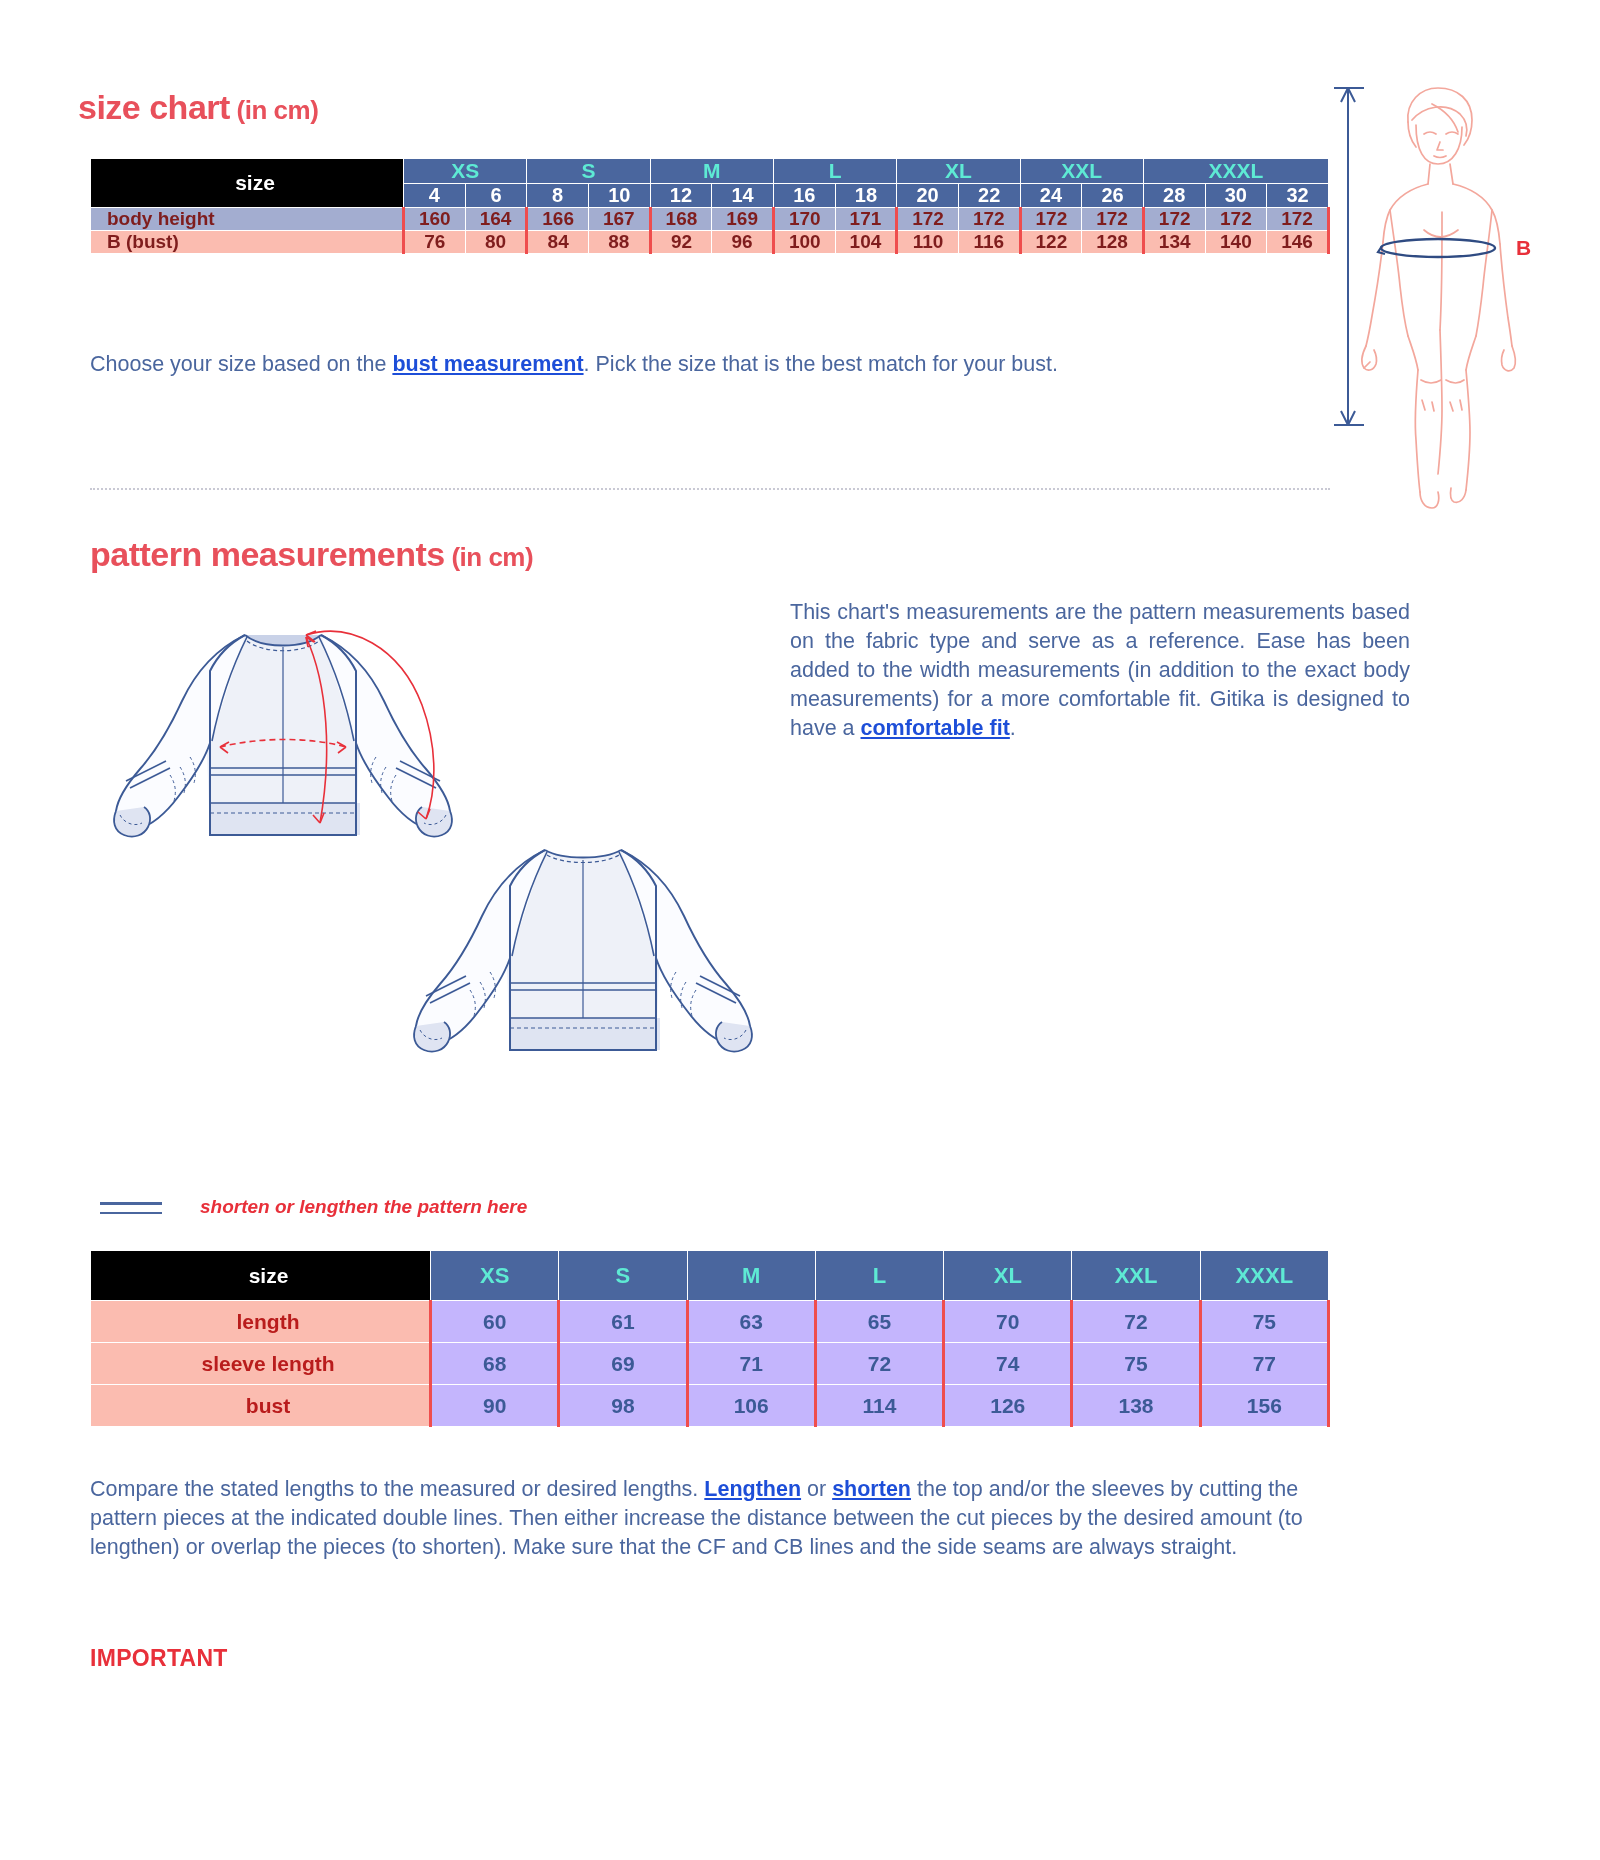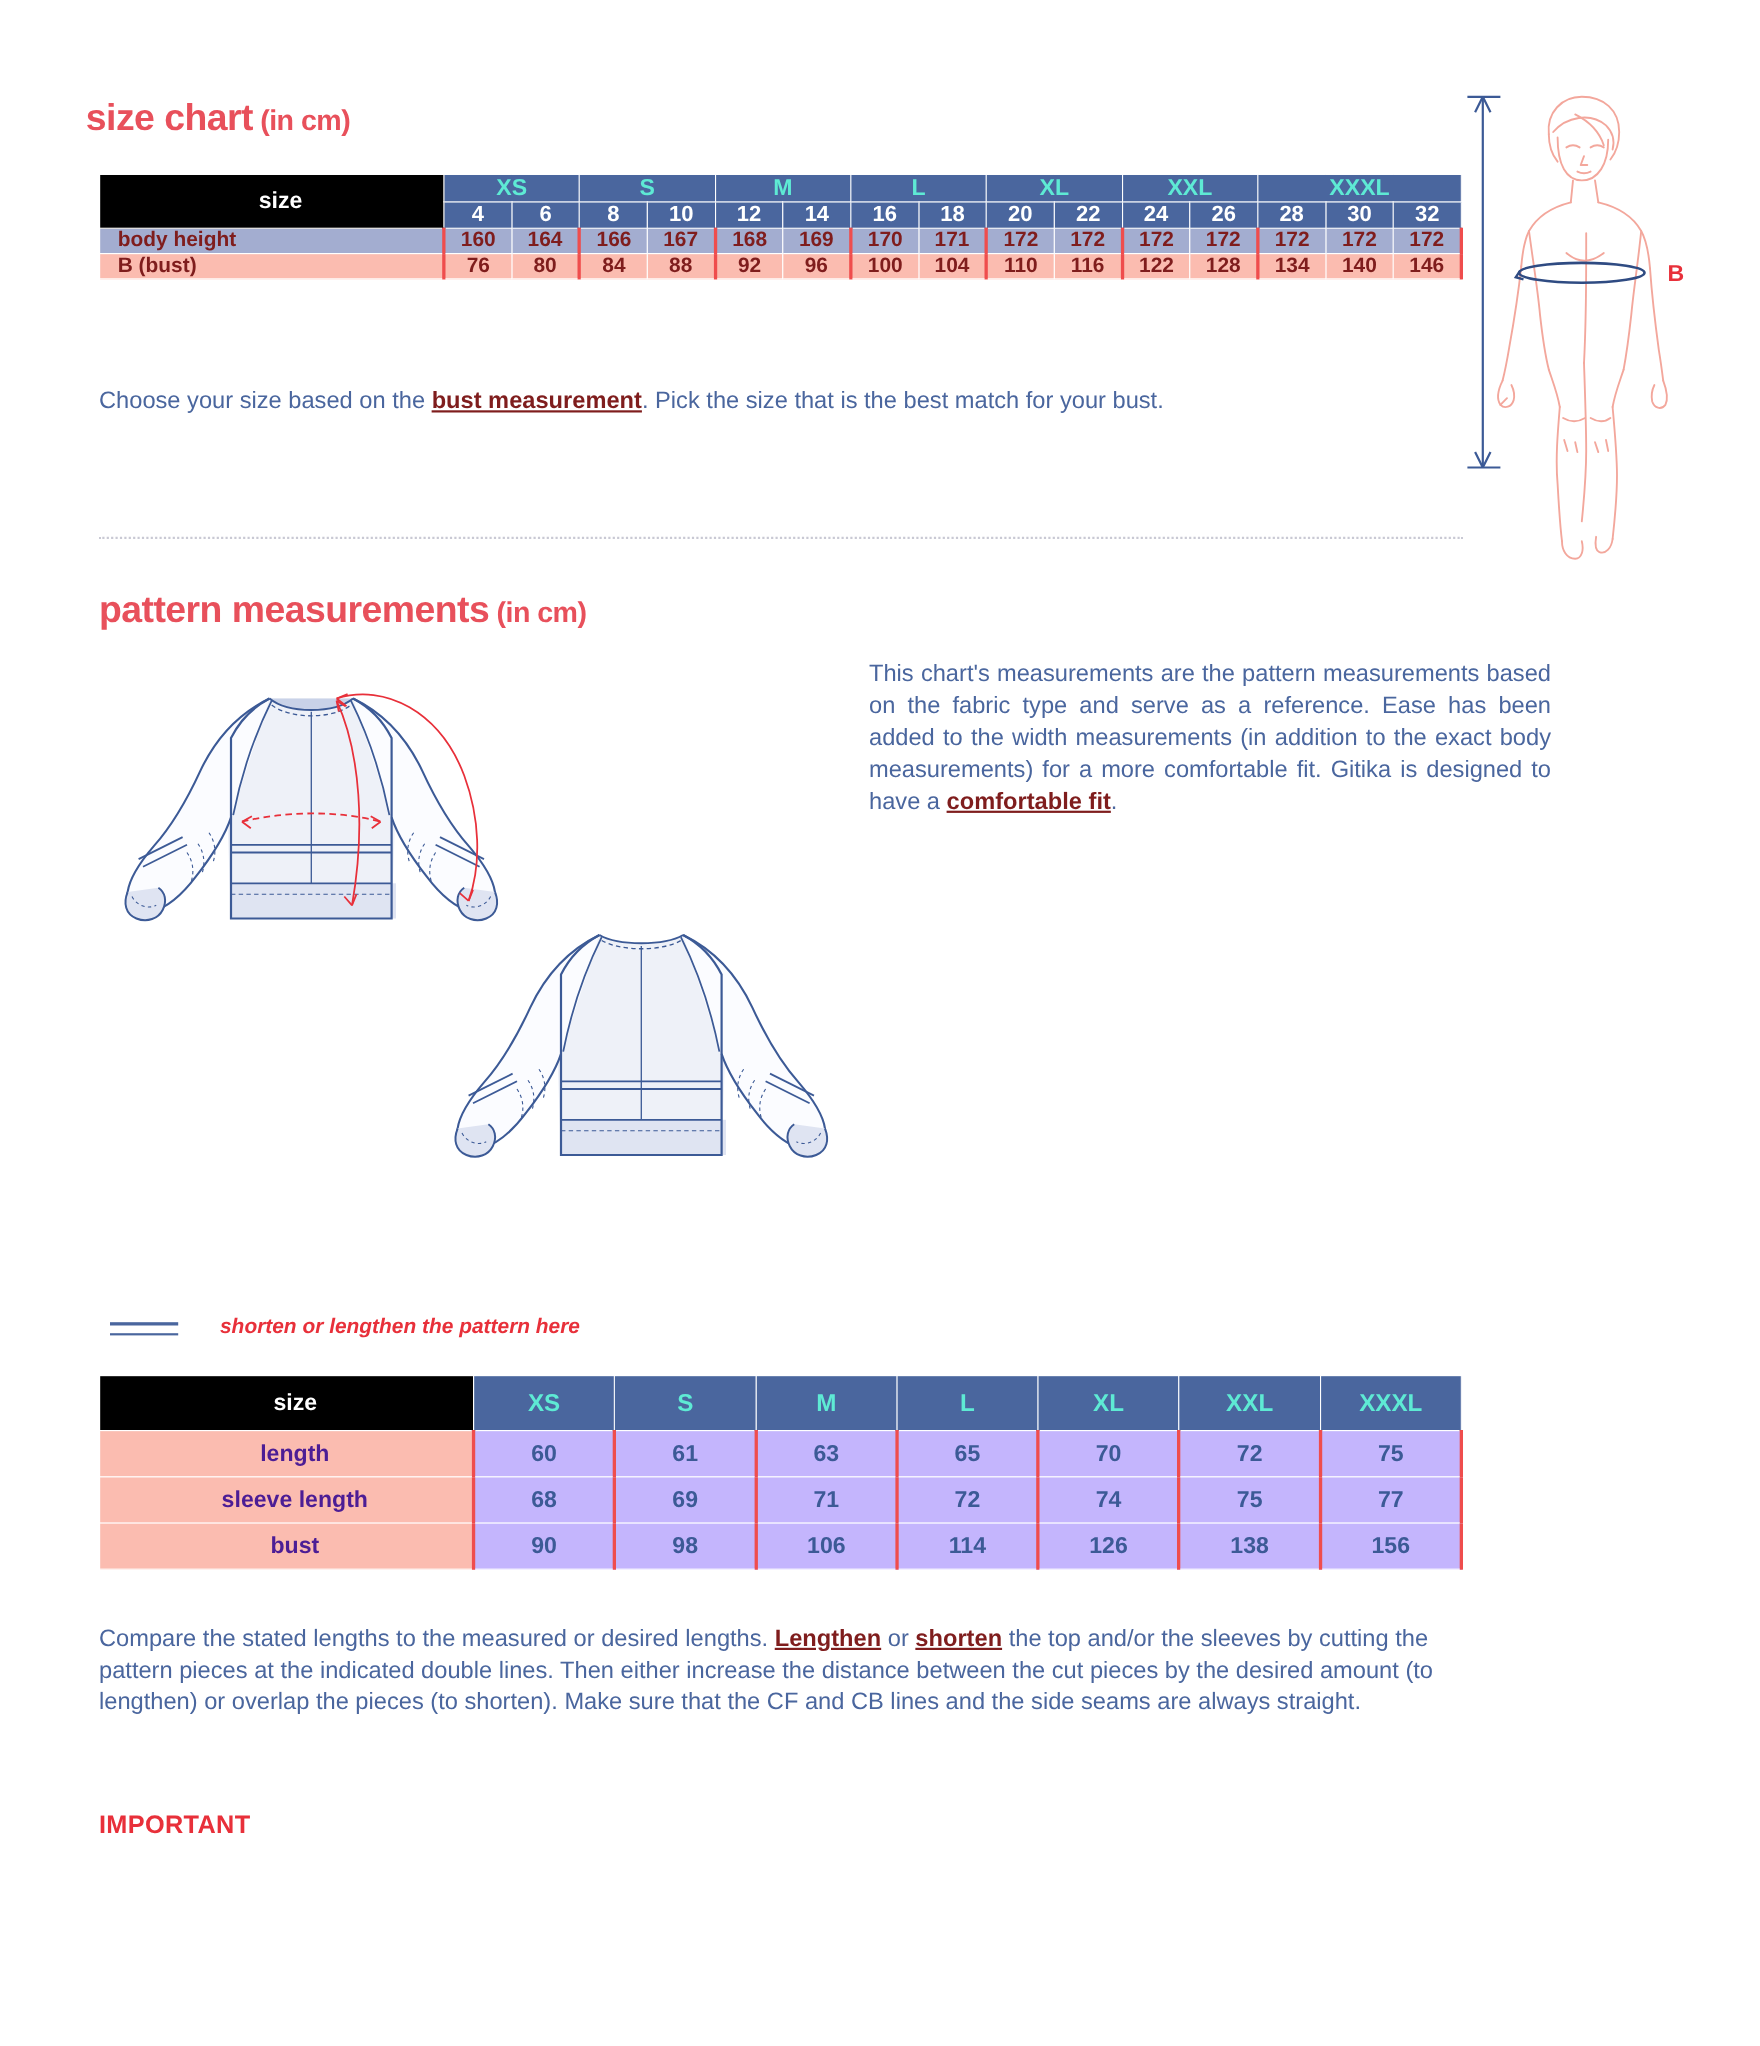--- a/index.html
+++ b/index.html
@@ -92,21 +92,21 @@
   }
 
   
   .para {
     position: absolute;
     color: #4a669e;
     font-size: 21.5px;
     line-height: 1.32;
   }
   .para .accent {
-    color: #7f1d1d;
+    color: #1d4ed8;
     font-weight: bold;
     text-decoration: underline;
   }
 
   #choose-note { left: 90px; top: 350px; width: 1250px; }
 
   #pattern-note {
     left: 790px; top: 598px; width: 620px;
     text-align: justify;
     line-height: 1.35;
@@ -128,21 +128,21 @@
   }
 
   
   #pattern-table { left: 90px; top: 1250px; width: 1240px; }
   #pattern-table .lblcol { width: 340px; }
   #pattern-table .hdr { font-size: 22px; height: 50px; }
   #pattern-table td { height: 42px; font-size: 21px; }
 
   .cell-pink  { background: #c4b5fd; color: #3c5a96; }
   .cell-white { background: #c4b5fd; color: #3c5a96; }
-  .lbl-pink   { background: #fbbcb0; color: #4c1d95; text-align: left; padding-left: 16px; }
+  .lbl-pink   { background: #fbbcb0; color: #b91c1c; text-align: left; padding-left: 16px; }
 
   
   #compare-note { left: 90px; top: 1475px; width: 1270px; line-height: 1.34; }
 
   #important-head {
     position: absolute; left: 90px; top: 1645px;
     color: #e8303a; font-weight: bold; font-size: 23px; letter-spacing: 0.3px;
   }
   #important-note { left: 90px; top: 1685px; width: 1200px; }
 </style>

